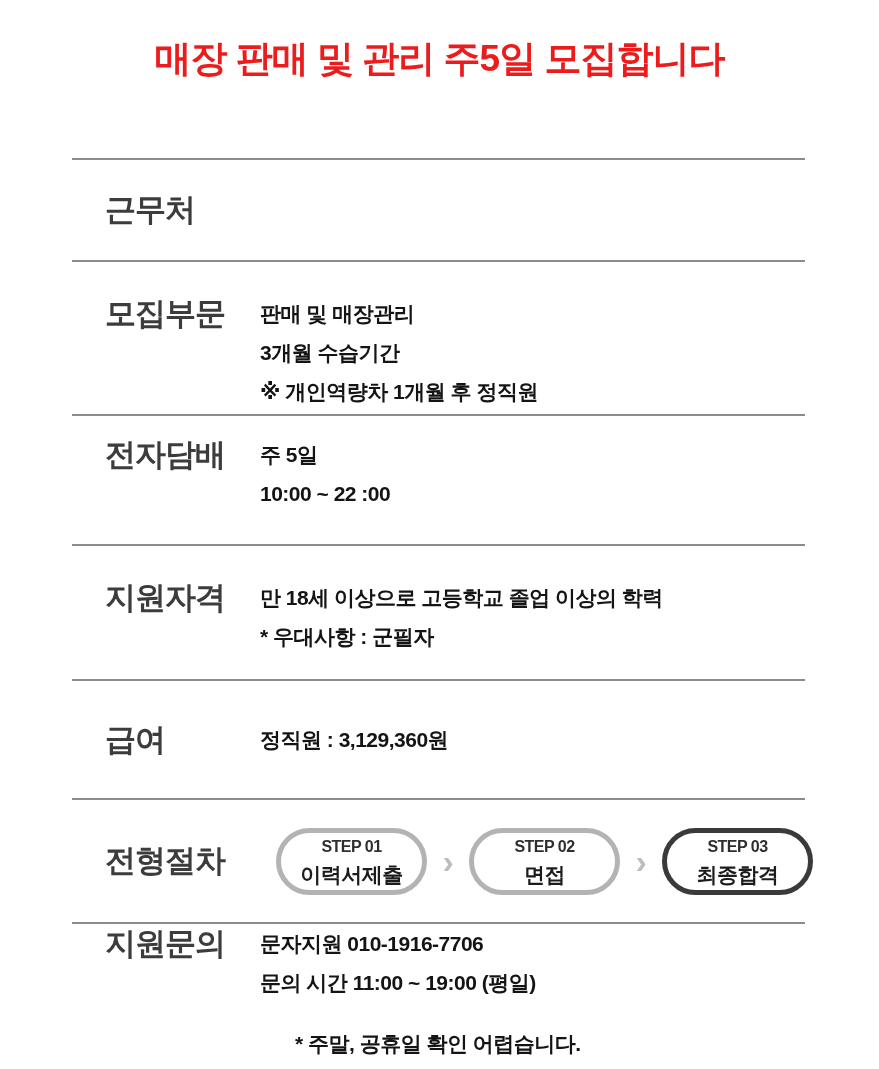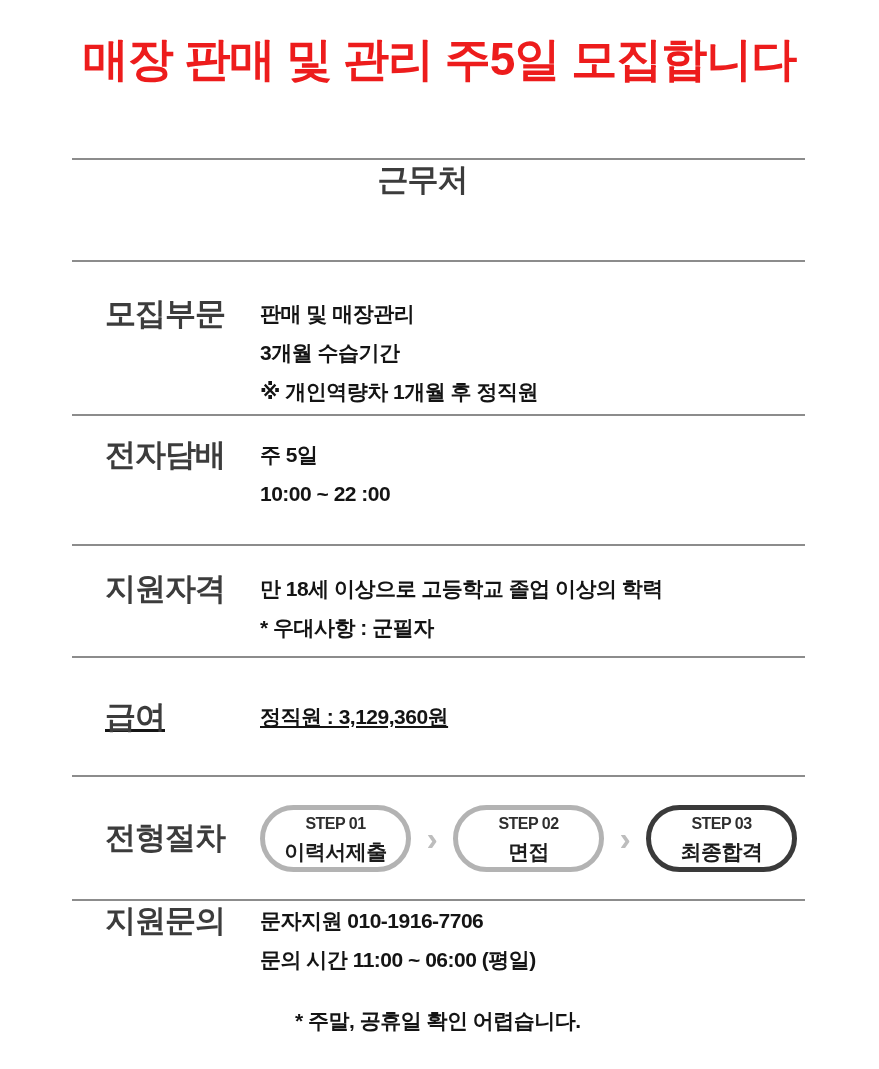--- a/index.html
+++ b/index.html
@@ -9,21 +9,21 @@
     height: 1069px;
     font-family: "Liberation Sans", "DejaVu Sans", sans-serif;
     color: #151515;
     overflow: hidden;
   }
   .page { width: 879px; height: 1069px; background: #ffffff; }
 
   .title {
     padding-top: 34px;
     text-align: center;
-    font-size: 46px;
+    font-size: 37px;
     line-height: 50px;
     font-weight: bold;
     color: #ed1c1c;
     letter-spacing: -1px;
   }
 
   .table {
     margin: 74px 0 0 72px;
     width: 733px;
   }
@@ -44,26 +44,26 @@
   .row .content {
     flex: 1;
     font-size: 21px;
     line-height: 39px;
     font-weight: 600;
     color: #141414;
     letter-spacing: -0.5px;
   }
 
   
-  .row-workplace     { height: 102px; align-items: center; flex-direction: column; }
+  .row-workplace     { height: 102px; align-items: center; }
   .row-recruitment   { height: 154px; padding-top: 32px; justify-content: space-between; }
   .row-hours         { height: 130px; padding-top: 19px; }
-  .row-qualification { height: 112px; padding-top: 23px; }
-  .row-salary        { height: 119px; align-items: center; text-decoration: underline; }
-  .row-process       { height: 124px; align-items: center; }
+  .row-qualification { height: 135px; padding-top: 32px; }
+  .row-salary        { height: 119px; align-items: center; }
+  .row-process       { height: 124px; align-items: center; gap: 16px; }
   .row-contact       { height: 168px; }
 
   .row-contact .note { margin-top: 22px; margin-left: 35px; }
 
   
   .steps {
     display: flex;
     align-items: center;
     gap: 11px;
   }
@@ -155,19 +155,19 @@
             <div class="step-name">최종합격</div>
           </div>
         </div>
       </div>
     </div>
 
     <div class="row row-contact">
       <div class="label">지원문의</div>
       <div class="content">
         <div>문자지원 010-1916-7706</div>
-        <div>문의 시간 11:00 ~ 06:00 (평일)</div>
+        <div>문의 시간 11:00 ~ 19:00 (평일)</div>
         <div class="note">* 주말, 공휴일 확인 어렵습니다.</div>
       </div>
     </div>
 
   </div>
 </div>
 
 </body></html>

